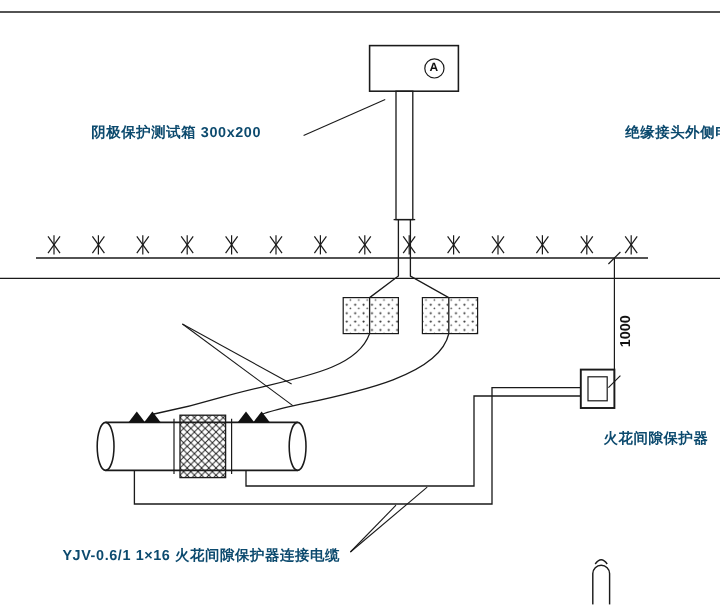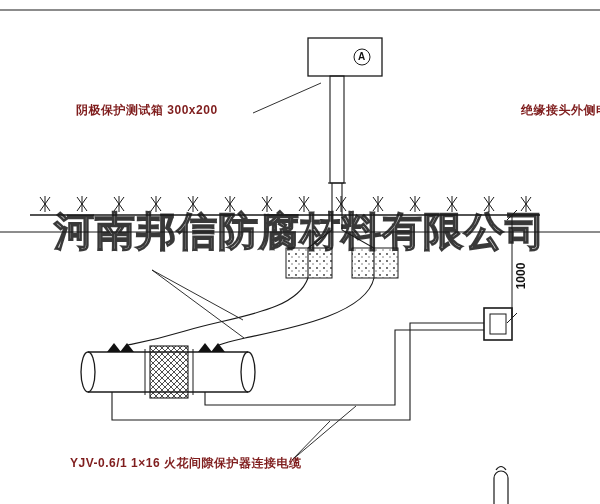--- a/index.html
+++ b/index.html
@@ -3,21 +3,21 @@
 <meta charset="utf-8">
 <style>
   html,body{margin:0;padding:0;background:#fff;}
   .canvas{
     position:relative;width:600px;height:504px;background:#ffffff;
     overflow:hidden;font-family:"Liberation Sans",sans-serif;
   }
   .drawing-svg{position:absolute;left:0;top:0;width:600px;height:504px;}
   .lbl{
     position:absolute;font:700 12px "Liberation Sans",sans-serif;
-    color:#7f1d1d;white-space:nowrap;letter-spacing:.5px;line-height:14px;
+    color:#0c4a6e;white-space:nowrap;letter-spacing:.5px;line-height:14px;
   }
   .ammeter-letter{
     position:absolute;left:358px;top:51px;font:700 10px "Liberation Sans",sans-serif;color:#111;
   }
   .dim-vertical{
     position:absolute;left:501px;top:269px;width:40px;height:14px;
     transform:rotate(-90deg);text-align:center;
     font:700 12px "Liberation Sans",sans-serif;color:#111;
   }
   .watermark{
@@ -143,20 +143,20 @@
     </g>
   </svg>
 
   <div class="lbl" style="left:76px;top:103px">阴极保护测试箱 300x200</div>
 
   <div class="lbl" style="left:521px;top:103px">绝缘接头外侧电缆</div>
 
 
   <div class="dim-vertical">1000</div>
 
+  <div class="lbl" style="left:503px;top:358px">火花间隙保护器</div>
 
-  <div class="lbl" style="left:70px;top:456px">YJV-0.6/1 1×16  火花间隙保护器连接电缆</div>
+  <div class="lbl" style="left:52px;top:456px">YJV-0.6/1 1×16  火花间隙保护器连接电缆</div>
 
   <div class="ammeter-letter">A</div>
 
-  <div class="watermark">河南邦信防腐材料有限公司</div>
 
 </div>
 
 </body></html>

